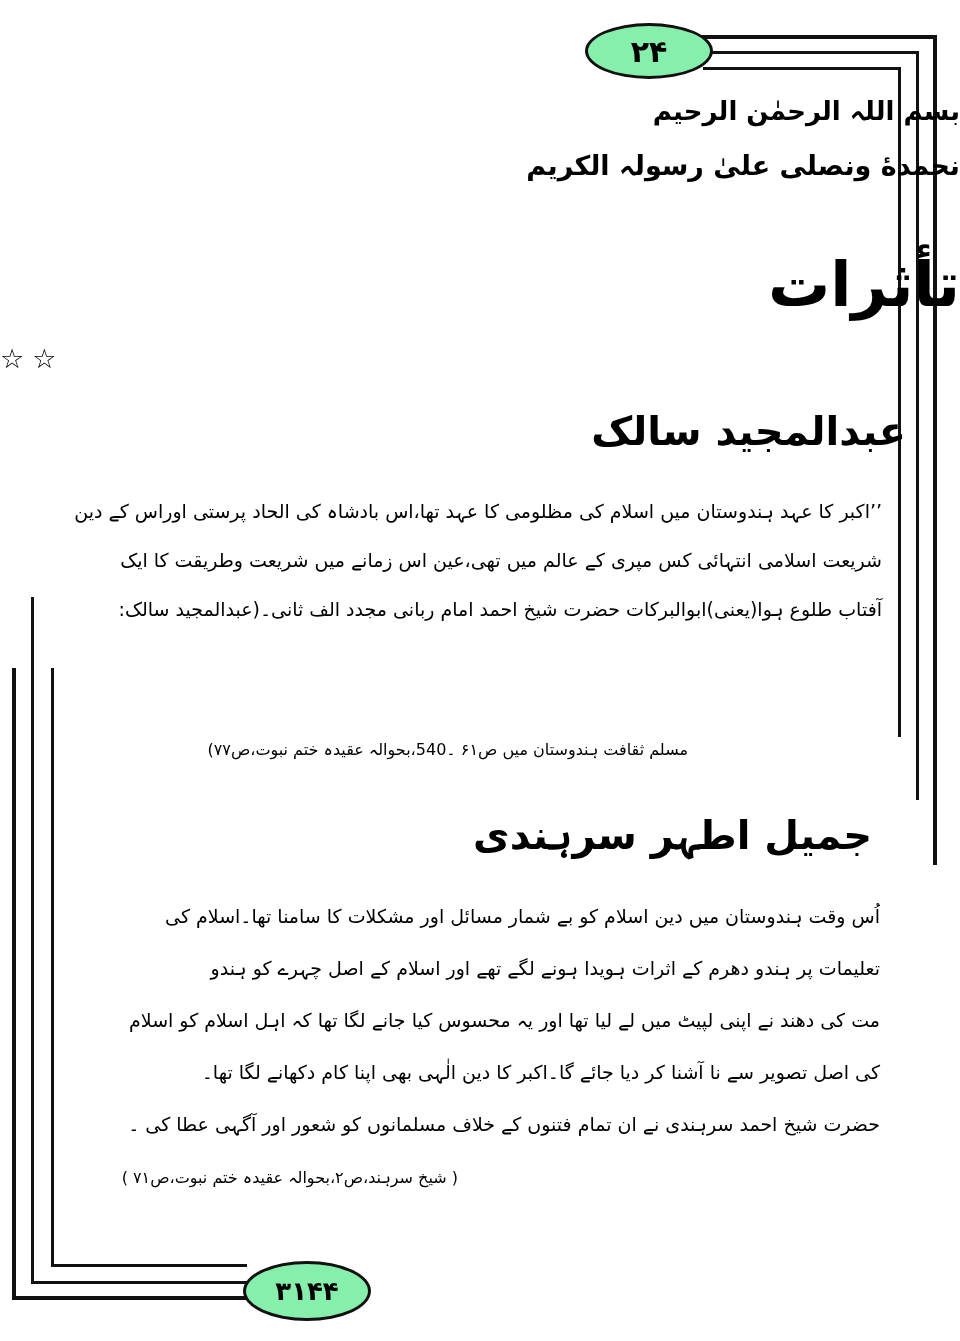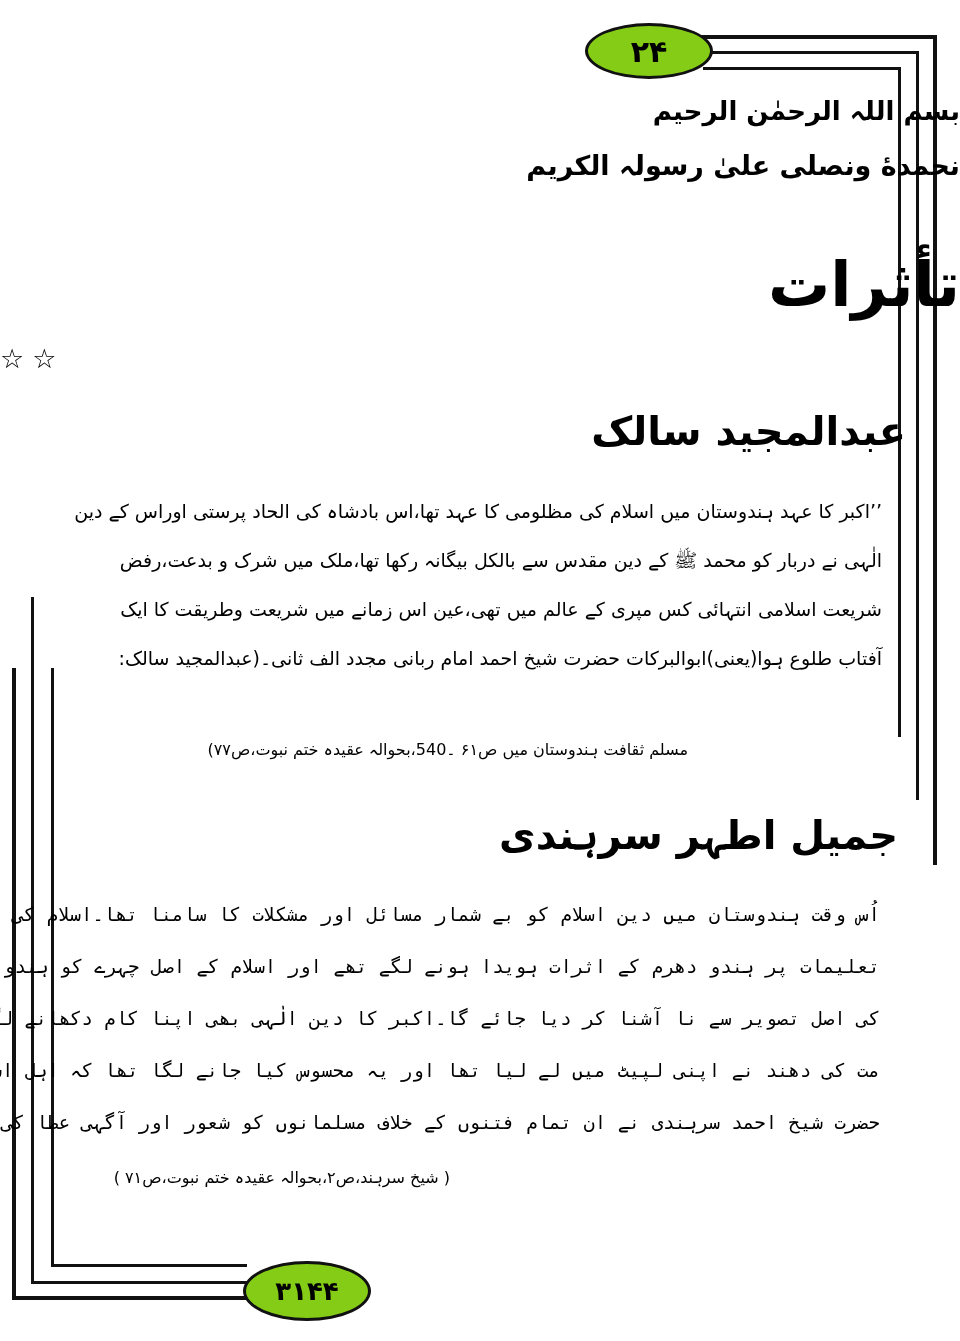--- a/index.html
+++ b/index.html
@@ -30,65 +30,65 @@
   .v-left-3 { left: 51px; top: 668px; width: 3px; height: 599px; }
   .h-bot-1 { left: 12px; top: 1296px; width: 238px; height: 4px; }
   .h-bot-2 { left: 31px; top: 1281px; width: 216px; height: 3px; }
   .h-bot-3 { left: 51px; top: 1264px; width: 196px; height: 3px; }
 
   
   .oval {
     position: absolute;
     border: 3px solid #111111;
     border-radius: 50%;
-    background: #84cc16;
+    background: #86efac;
     display: flex; align-items: center; justify-content: center;
     font-weight: bold;
   }
   .oval-top    { left: 585px; top: 23px;   width: 122px; height: 50px; font-size: 30px; }
   .oval-bottom { left: 243px; top: 1261px; width: 122px; height: 54px; font-size: 26px; }
 
   
   .centered { position: absolute; left: 0; width: 960px; }
   .bismillah-1 { top: 96px;  font-size: 26px; font-weight: bold; }
   .bismillah-2 { top: 150px; font-size: 27px; font-weight: bold; }
   .main-title  { top: 248px; font-size: 62px; font-weight: bold; letter-spacing: 2px; }
   .stars       { top: 343px; font-size: 27px; letter-spacing: 8px; }
 
   .sec-heading {
     position: absolute; left: 60px; right: 0;
     text-align: right; direction: rtl;
     font-size: 40px; font-weight: bold;
     white-space: nowrap;
   }
   .heading-1 { top: 408px; padding-right: 54px; }
-  .heading-2 { top: 812px; padding-right: 62px;  }
+  .heading-2 { top: 812px; padding-right: 88px;  }
 
   .para {
     position: absolute; left: 62px;
     direction: rtl;
   }
   .para-1 { top: 487px; right: 78px; }
   .para-2 { top: 890px; right: 80px; }
   .pline {
     white-space: nowrap;
     text-align: right;
     font-size: 19px;
   }
   .para-1 .pline { line-height: 49px; height: 49px; }
-  .para-2 .pline { line-height: 52px; height: 52px; font-family: Liberation Mono, monospace; }
+  .para-2 .pline { line-height: 52px; height: 52px; }
 
   .citation {
     position: absolute;
     direction: rtl;
     font-size: 16px;
     white-space: nowrap;
   }
   .citation-1 { top: 740px; right: 272px; text-align: right; }
-  .citation-2 { top: 1168px; left: 90px; width: 360px; text-align: right; }
+  .citation-2 { top: 1168px; left: 98px; width: 360px; text-align: right; }
 </style>
 </head>
 <body>
 
 <div class="bline h-top-1"></div>
 <div class="bline h-top-2"></div>
 <div class="bline h-top-3"></div>
 <div class="bline v-right-1"></div>
 <div class="bline v-right-2"></div>
 <div class="bline v-right-3"></div>
@@ -110,27 +110,26 @@
 
 <div class="centered urdu bismillah-1">بسم اللہ الرحمٰن الرحیم</div>
 <div class="centered urdu bismillah-2">نحمدهٔ ونصلی علیٰ رسولہ الکریم</div>
 
 <div class="centered urdu main-title">تأثرات</div>
 <div class="centered stars">☆☆</div>
 
 <div class="sec-heading urdu heading-1">عبدالمجید سالک</div>
 <div class="para para-1 urdu">
   <div class="pline">’’اکبر کا عہد ہندوستان میں اسلام کی مظلومی کا عہد تھا،اس بادشاہ کی الحاد پرستی اوراس کے دین</div>
-  <div class="pline">الٰہی نے دربار کو محمد ﷺ کے دین مقدس سے بالکل بیگانہ رکھا تھا،ملک میں شرک و بدعت،رفض</div>
   <div class="pline">شریعت اسلامی انتہائی کس مپری کے عالم میں تھی،عین اس زمانے میں شریعت وطریقت کا ایک</div>
   <div class="pline">آفتاب طلوع ہوا(یعنی)ابوالبرکات حضرت شیخ احمد امام ربانی مجدد الف ثانی۔(عبدالمجید سالک:</div>
 </div>
 <div class="citation citation-1 urdu">مسلم ثقافت ہندوستان میں ص۶۱ ۔540،بحوالہ عقیدہ ختم نبوت،ص۷۷)</div>
 
 <div class="sec-heading urdu heading-2">جمیل اطہر سرہندی</div>
 <div class="para para-2 urdu">
   <div class="pline">اُس وقت ہندوستان میں دین اسلام کو بے شمار مسائل اور مشکلات کا سامنا تھا۔اسلام کی</div>
   <div class="pline">تعلیمات پر ہندو دھرم کے اثرات ہویدا ہونے لگے تھے اور اسلام کے اصل چہرے کو ہندو</div>
+  <div class="pline">مت کی دھند نے اپنی لپیٹ میں لے لیا تھا اور یہ محسوس کیا جانے لگا تھا کہ اہل اسلام کو اسلام</div>
   <div class="pline">کی اصل تصویر سے نا آشنا کر دیا جائے گا۔اکبر کا دین الٰہی بھی اپنا کام دکھانے لگا تھا۔</div>
-  <div class="pline">مت کی دھند نے اپنی لپیٹ میں لے لیا تھا اور یہ محسوس کیا جانے لگا تھا کہ اہل اسلام کو اسلام</div>
   <div class="pline">حضرت شیخ احمد سرہندی نے ان تمام فتنوں کے خلاف مسلمانوں کو شعور اور آگہی عطا کی ۔</div>
 </div>
 <div class="citation citation-2 urdu">( شیخ سرہند،ص۲،بحوالہ عقیدہ ختم نبوت،ص۷۱ )</div>
 
 </body></html>

